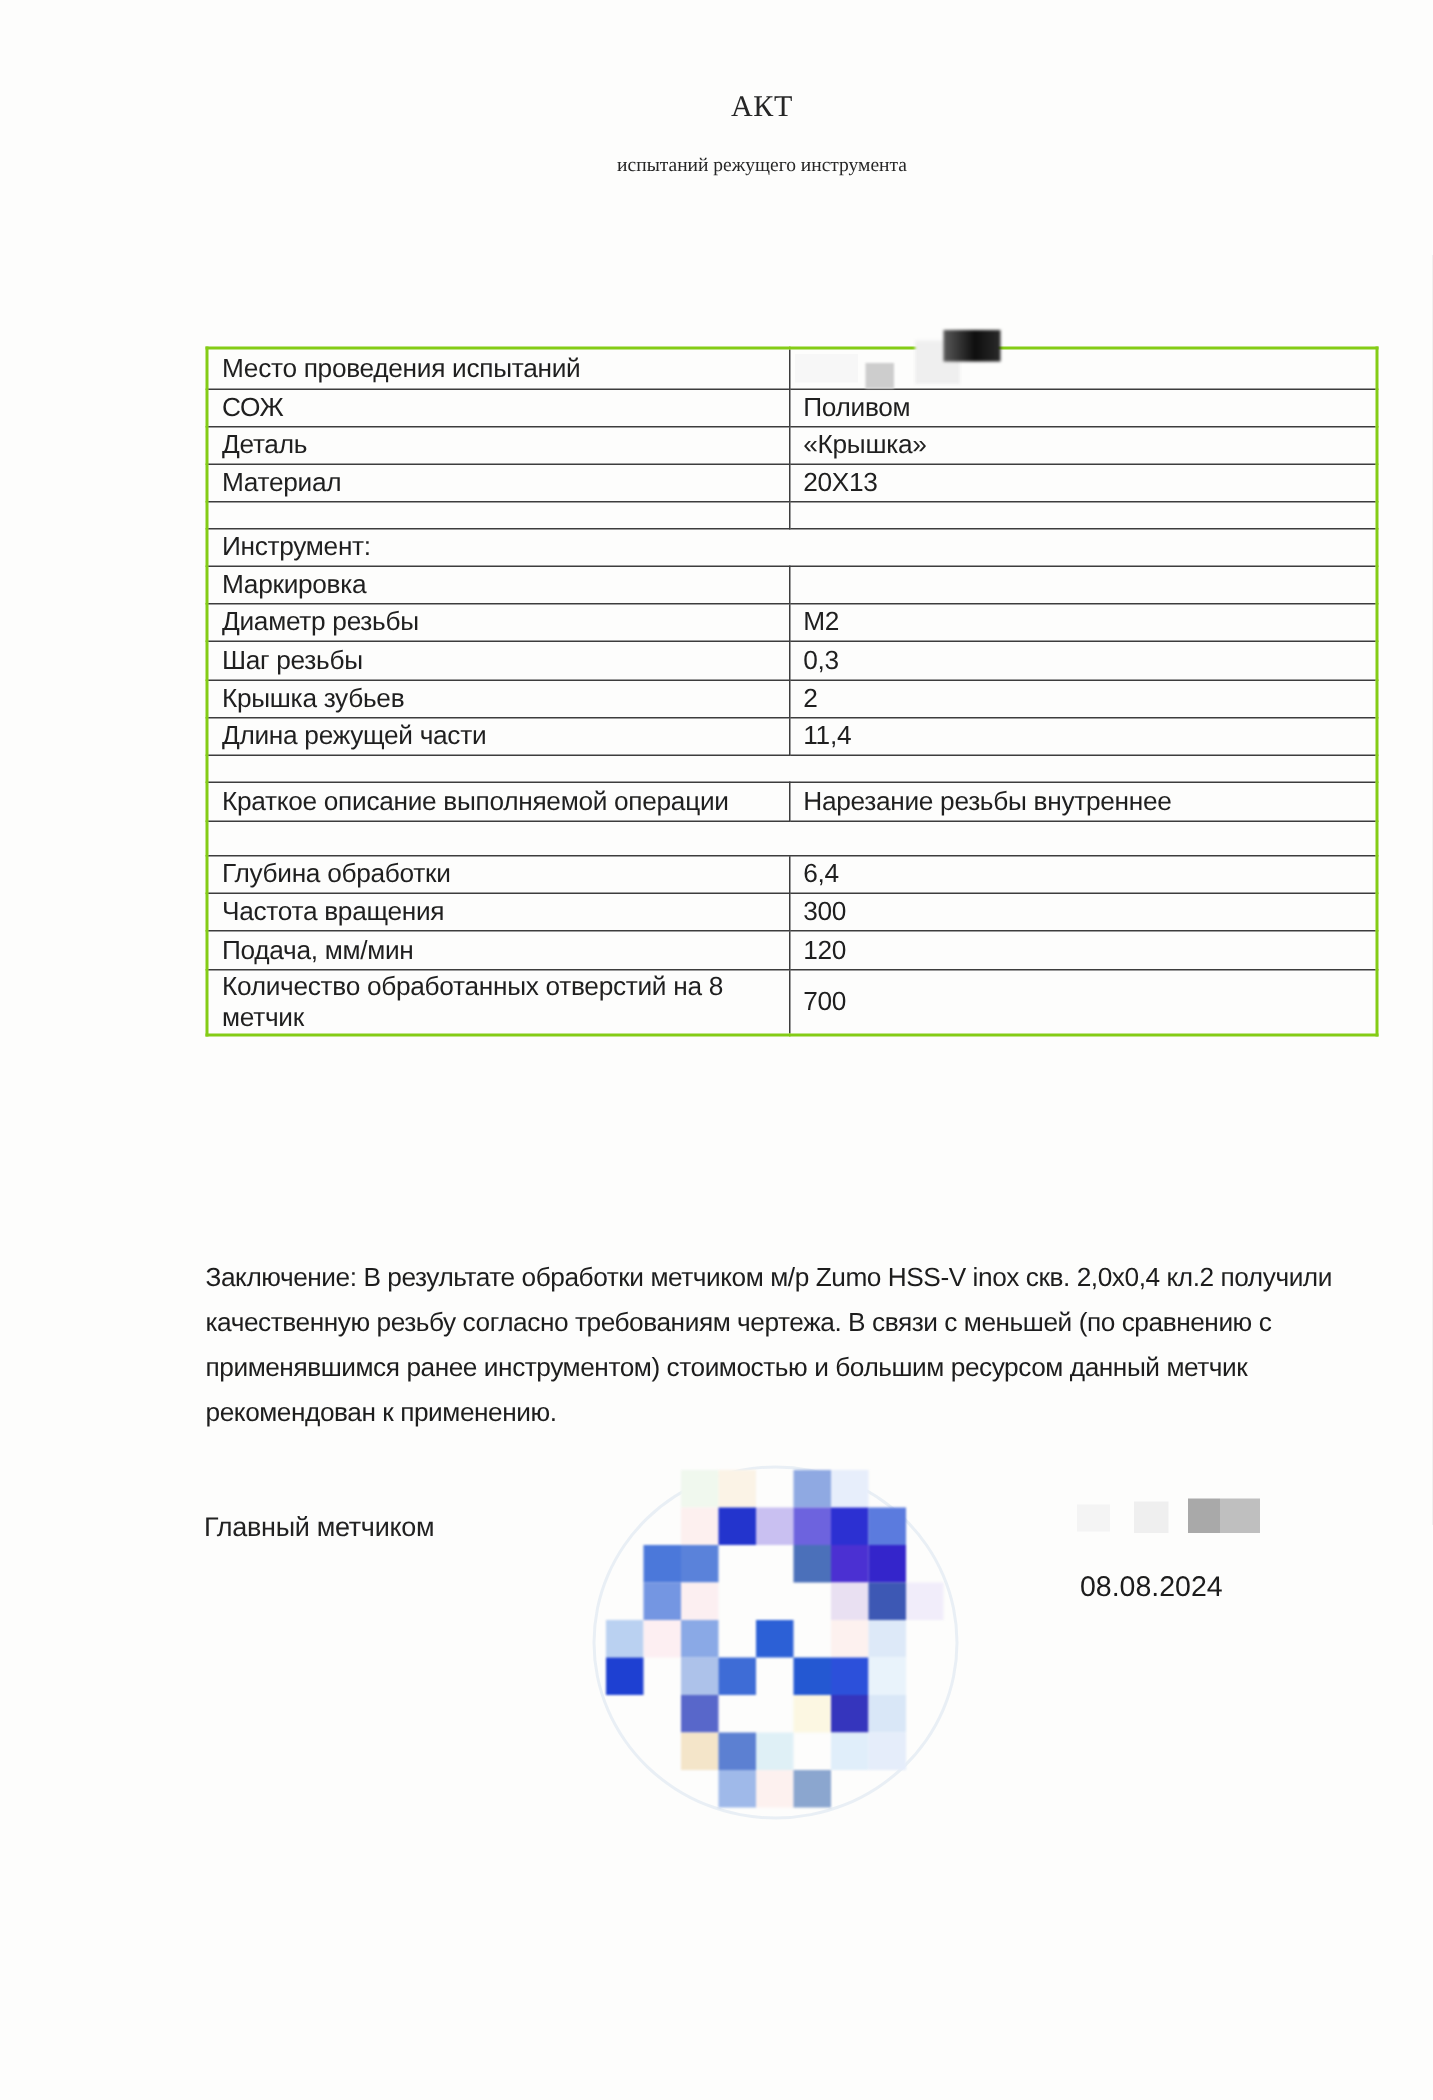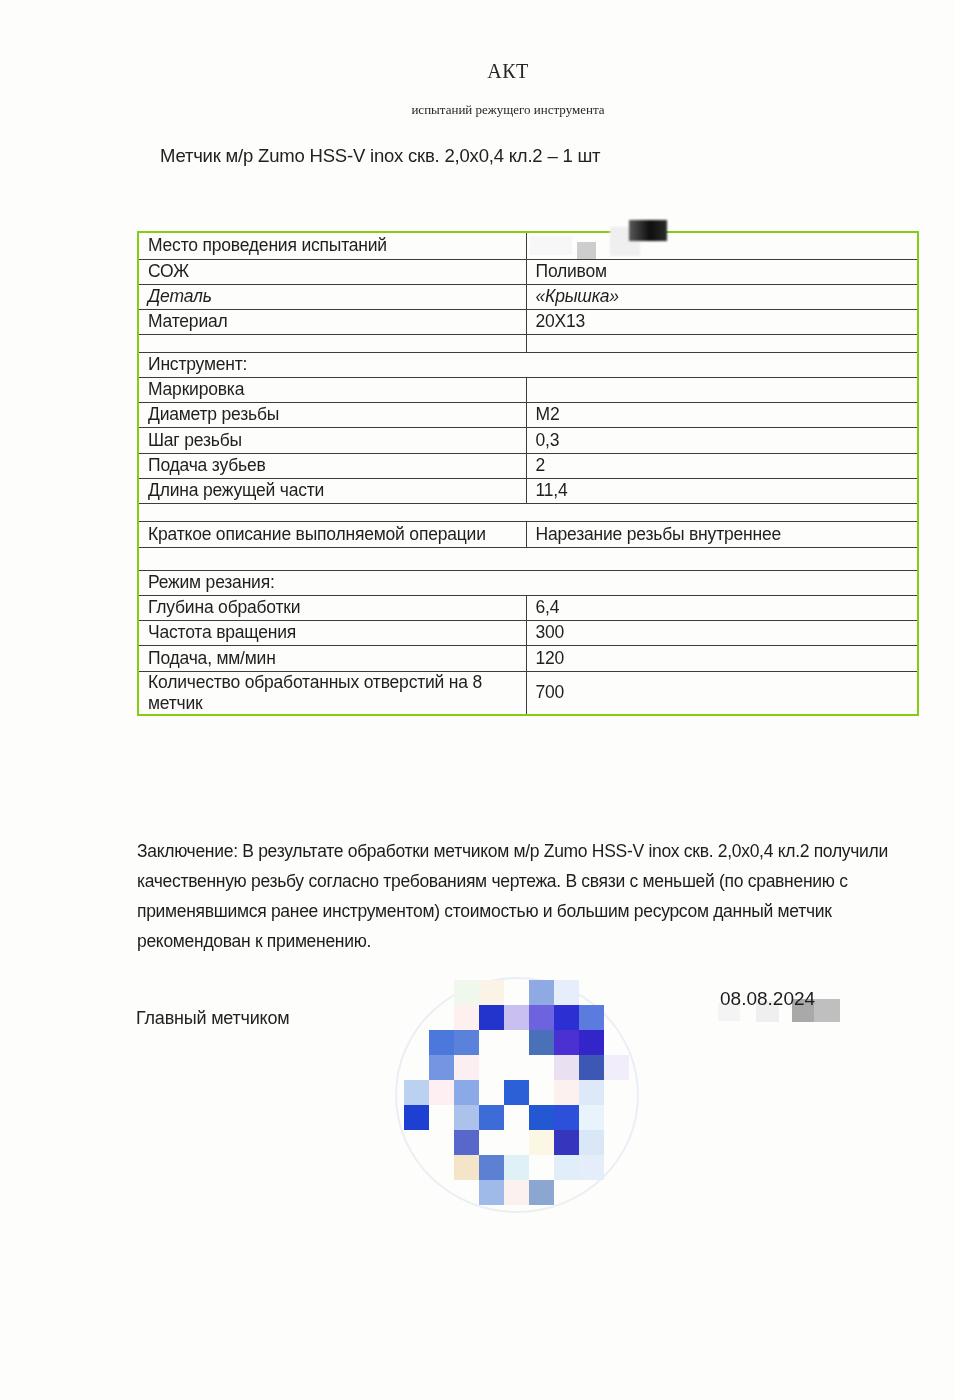--- a/index.html
+++ b/index.html
@@ -59,58 +59,57 @@
     position:absolute;left:137px;top:836px;width:800px;
     font-size:17.5px;line-height:30px;letter-spacing:-0.3px;color:#1d1d1d;
     white-space:pre-line;
   }
   
   .engineer{
     position:absolute;left:136px;top:1008px;
     font-size:18px;letter-spacing:-0.2px;color:#222;white-space:nowrap;
   }
   .date{
-    position:absolute;left:720px;top:988px;
+    position:absolute;left:720px;top:1048px;
     font-size:19px;color:#1c1c1c;white-space:nowrap;
   }
   
   .stamp{
     position:absolute;left:404px;top:980px;width:234px;height:225px;
     filter:blur(.7px);
   }
   .stamp-ring{
     position:absolute;left:395px;top:977px;width:240px;height:232px;
     border:2px solid rgba(110,155,205,.14);border-radius:50%;
   }
   .mcell{position:absolute;width:25px;height:25px;}
 </style>
 </head>
 <body>
 
 <div class="page">
 
   <div class="doc-title">АКТ</div>
   <div class="doc-subtitle">испытаний режущего инструмента</div>
-  <div class="tool-line">Метчик м/р Zumo HSS-V inox скв. 2,0х0,4 кл.2 – 1 шт</div>
 
   <table class="report">
     <colgroup>
         <col class="c1">
         <col class="c2">
       </colgroup>
     <tbody>
         <tr style="height: 27px;">
           <td>Место проведения испытаний</td>
           <td></td>
         </tr>
         <tr style="height: 25px;">
           <td>СОЖ</td>
           <td>Поливом</td>
         </tr>
-        <tr style="height: 25px; font-style: italic;">
+        <tr style="height: 25px;">
           <td>Деталь</td>
           <td>«Крышка»</td>
         </tr>
         <tr style="height: 25px;">
           <td>Материал</td>
           <td>20Х13</td>
         </tr>
         <tr style="height: 18px;">
           <td></td>
           <td></td>
@@ -124,39 +123,36 @@
         </tr>
         <tr style="height: 25px;">
           <td>Диаметр резьбы</td>
           <td>М2</td>
         </tr>
         <tr style="height: 26px;">
           <td>Шаг резьбы</td>
           <td>0,3</td>
         </tr>
         <tr style="height: 25px;">
-          <td>Подача зубьев</td>
+          <td>Крышка зубьев</td>
           <td>2</td>
         </tr>
         <tr style="height: 25px;">
           <td>Длина режущей части</td>
           <td>11,4</td>
         </tr>
         <tr style="height: 18px;">
           <td colspan="2"></td>
         </tr>
         <tr style="height: 26px;">
           <td>Краткое описание выполняемой операции</td>
           <td>Нарезание резьбы внутреннее</td>
         </tr>
         <tr style="height: 23px;">
           <td colspan="2"></td>
-        </tr>
-        <tr style="height: 25px;">
-          <td colspan="2">Режим резания:</td>
         </tr>
         <tr style="height: 25px;">
           <td>Глубина обработки</td>
           <td>6,4</td>
         </tr>
         <tr style="height: 25px;">
           <td>Частота вращения</td>
           <td>300</td>
         </tr>
         <tr style="height: 26px;">

